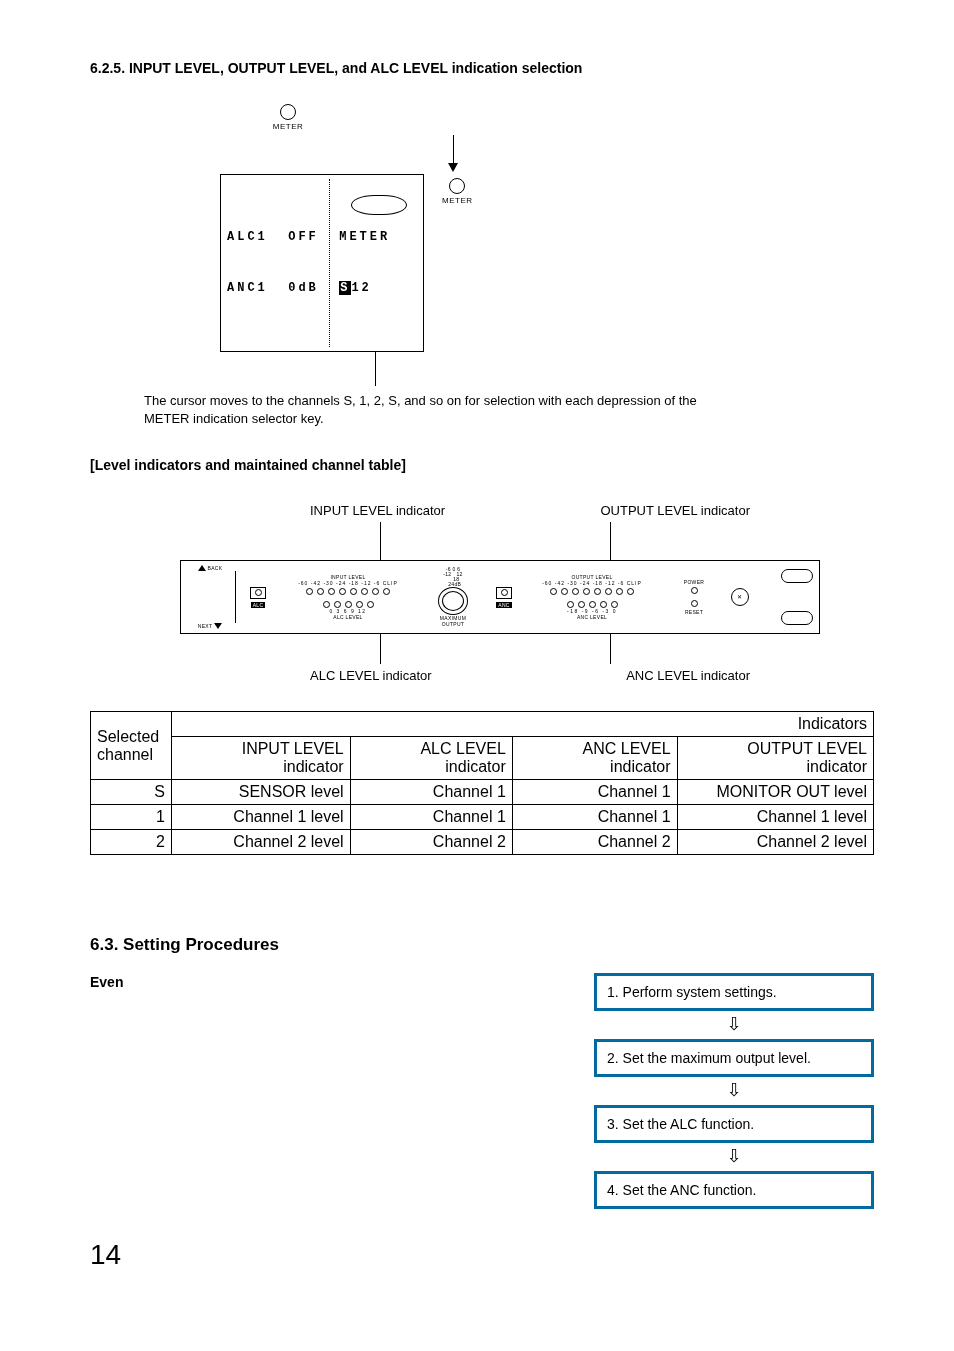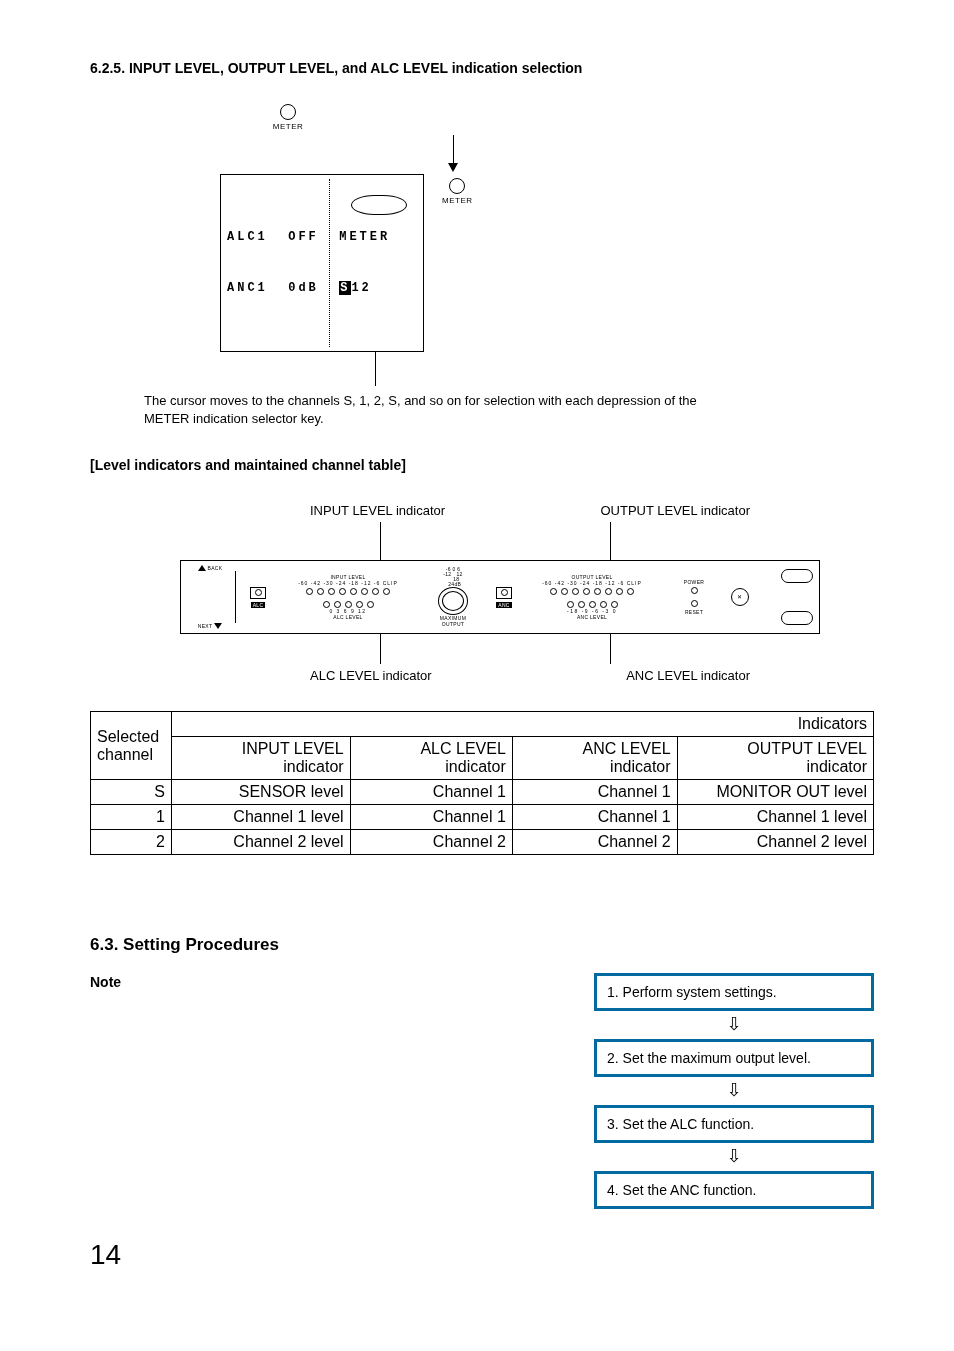--- a/index.html
+++ b/index.html
@@ -389,21 +389,21 @@
           <td>Channel 2 level</td>
     </tr>
   </tbody>
     </table>
 
   <div class="h2">6.3. Setting Procedures</div>
 
   <div class="two-col">
     <div class="col-left">
       <p class="body">
-        <span class="note-label">Note</span><br>
+        <span class="note-label">Even</span><br>
       </p>
     </div>
     <div class="flow">
       <div class="flow-box">1. Perform system settings.</div>
       <div class="flow-arrow">⇩</div>
       <div class="flow-box">2. Set the maximum output level.</div>
       <div class="flow-arrow">⇩</div>
       <div class="flow-box">3. Set the ALC function.</div>
       <div class="flow-arrow">⇩</div>
       <div class="flow-box">4. Set the ANC function.</div>

